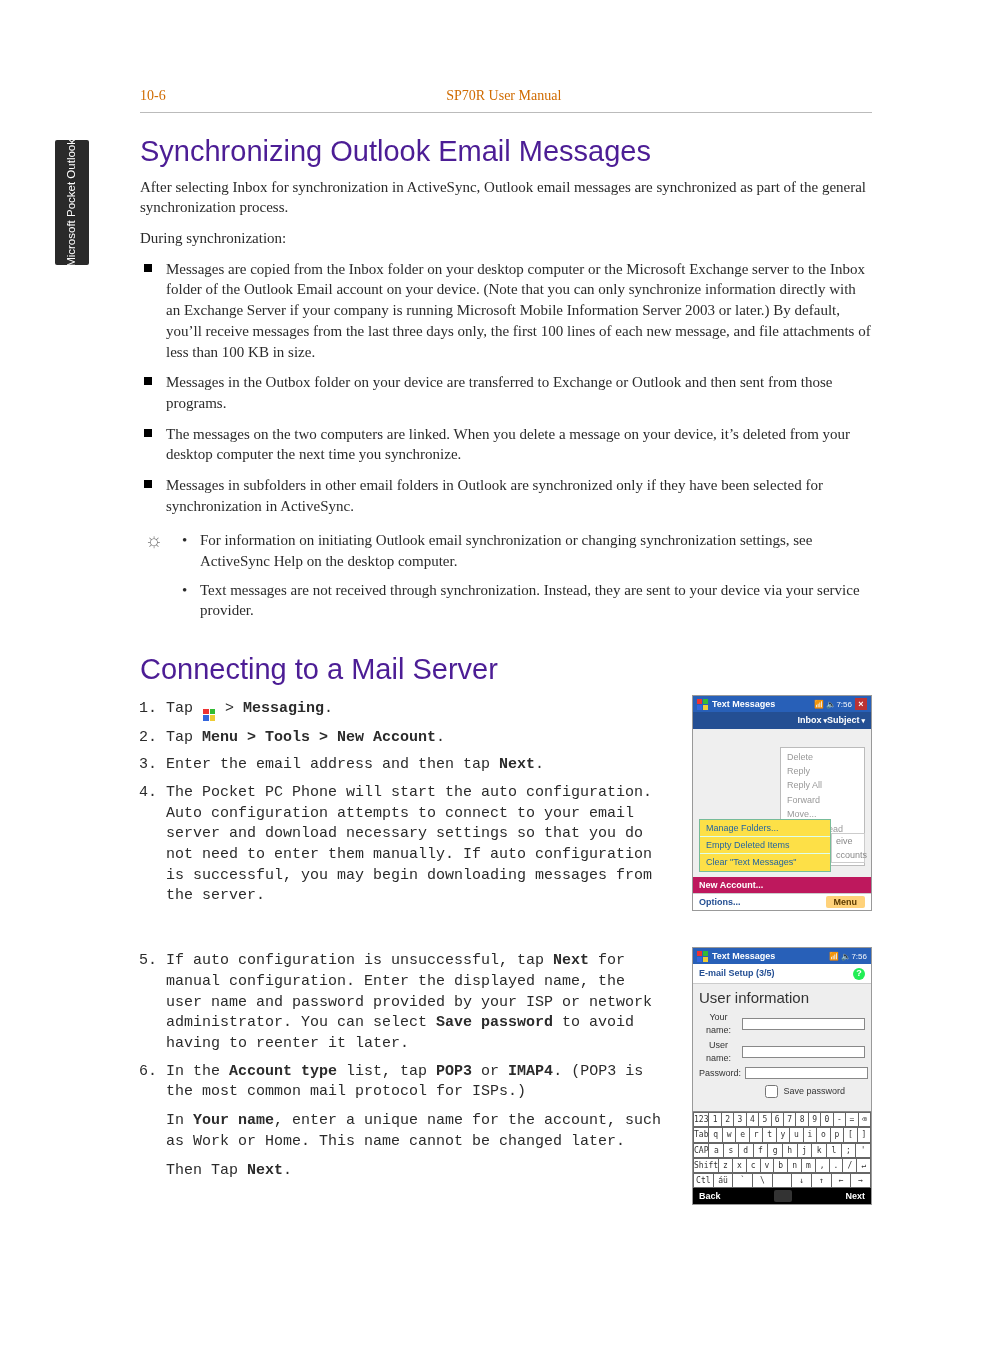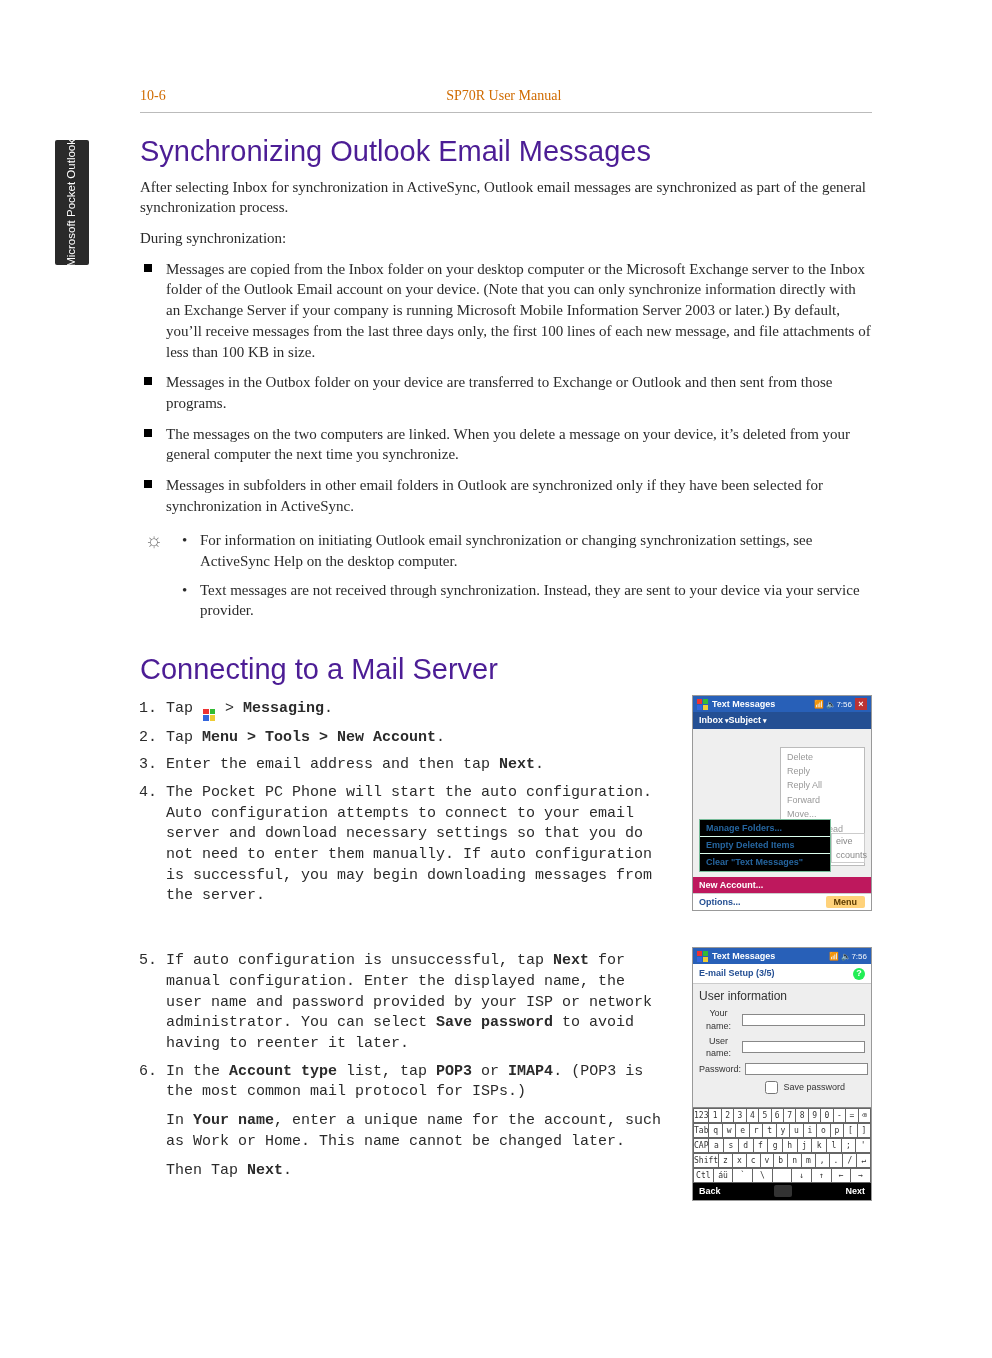--- a/index.html
+++ b/index.html
@@ -174,21 +174,21 @@
   }
   .help-q {
     background:#2e5; color:#fff; width:12px; height:12px; border-radius:50%;
     display:inline-flex; align-items:center; justify-content:center;
     margin-left:3px; font-weight:bold;
   }
   .subbar {
     background: #244f93;
     color: #fff;
     display: flex;
-    justify-content: flex-start;
+    justify-content: flex-end;
     padding: 2px 6px;
     font-weight: bold;
   }
   .subbar .dd::after { content: " \25BE"; font-size:7px; }
   .device .body-area {
     position: relative;
     height: 148px;
     background: #efefef;
   }
   .ctx-menu {
@@ -200,23 +200,23 @@
     border: 1px solid #bbb;
     padding: 2px 0;
     color: #999;
   }
   .ctx-menu div { padding: 1px 6px; }
   .tools-menu {
     position: absolute;
     left: 6px;
     top: 90px;
     width: 132px;
-    background: #000000;
+    background: #fde047;
     border: 1px solid #7b9;
-    font-weight: bold;
+    font-weight: normal;
     color: #25659f;
   }
   .tools-menu div { padding: 2px 6px; border-bottom: 1px solid #dfe; }
   .tools-menu div:last-child { border-bottom: none; }
   .tools-sub {
     position: absolute;
     right: 6px;
     top: 104px;
     width: 34px;
     background: #fff;
@@ -290,21 +290,21 @@
     <span class="hdr-left">10-6</span>
     <span class="hdr-center">SP70R User Manual</span>
   </div>
 
   <h2>Synchronizing Outlook Email Messages</h2>
   <p class="body-p">After selecting Inbox for synchronization in ActiveSync, Outlook email messages are synchronized as part of the general synchronization process.</p>
   <p class="body-p">During synchronization:</p>
   <ul class="sq">
     <li>Messages are copied from the Inbox folder on your desktop computer or the Microsoft Exchange server to the Inbox folder of the Outlook Email account on your device. (Note that you can only synchronize information directly with an Exchange Server if your company is running Microsoft Mobile Information Server 2003 or later.) By default, you’ll receive messages from the last three days only, the first 100 lines of each new message, and file attachments of less than 100 KB in size.</li>
     <li>Messages in the Outbox folder on your device are transferred to Exchange or Outlook and then sent from those programs.</li>
-    <li>The messages on the two computers are linked. When you delete a message on your device, it’s deleted from your general computer the next time you synchronize.</li>
+    <li>The messages on the two computers are linked. When you delete a message on your device, it’s deleted from your desktop computer the next time you synchronize.</li>
     <li>Messages in subfolders in other email folders in Outlook are synchronized only if they have been selected for synchronization in ActiveSync.</li>
   </ul>
 
   <div class="tip-block">
     <div class="tip-icon">☼</div>
     <ul class="tip-list">
       <li>For information on initiating Outlook email synchronization or changing synchronization settings, see ActiveSync Help on the desktop computer.</li>
       <li>Text messages are not received through synchronization. Instead, they are sent to your device via your service provider.</li>
     </ul>
   </div>
@@ -410,21 +410,21 @@
             </span>
           <span class="tb-title">Text Messages</span>
           <span class="tb-icons">📶 🔈</span>
           <span class="tb-icons">7:56</span>
         </div>
         <div class="header2">
           <span>E-mail Setup (3/5)</span>
           <span class="help-q">?</span>
         </div>
         <div class="form-area">
-          <div style="font-size:12px;margin-bottom:2px">User information</div>
+          <div style="font-size:15px;margin-bottom:2px">User information</div>
           <div class="frm-row">
             <label>Your name:</label>
             <input type="text" style="">
           </div>
           <div class="frm-row">
             <label>User name:</label>
             <input type="text" style="">
           </div>
           <div class="frm-row">
             <label>Password:</label>

